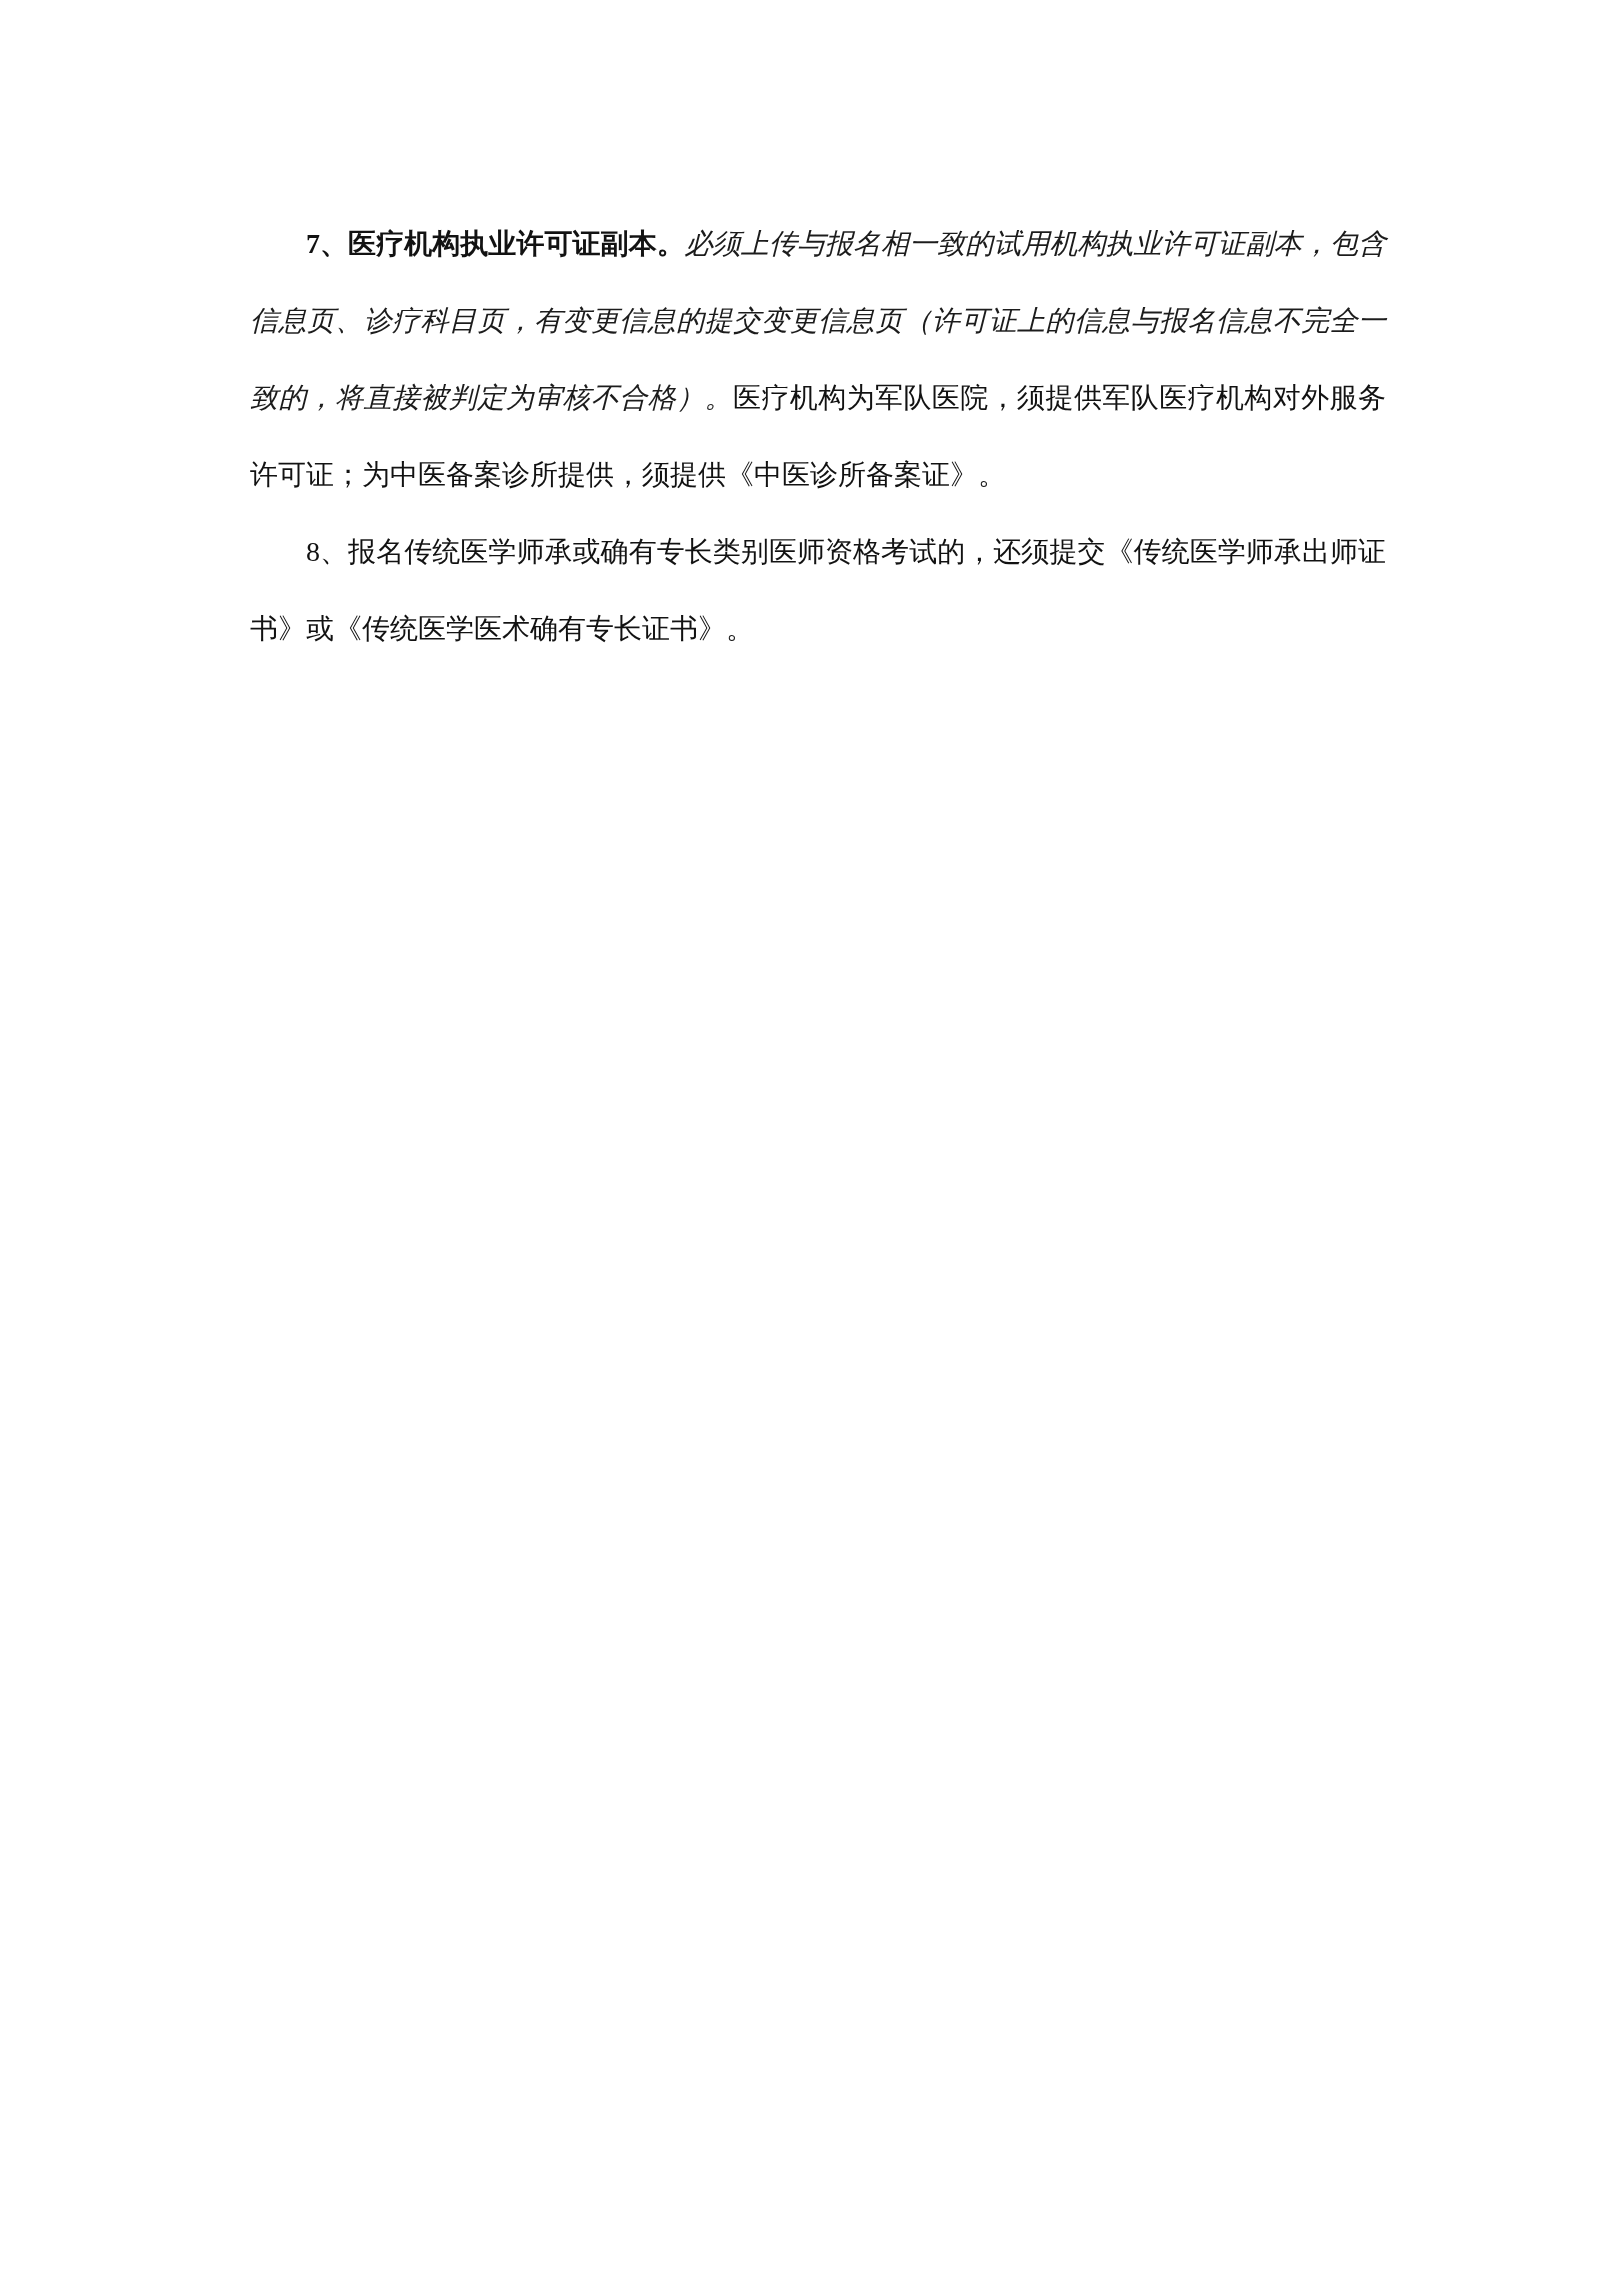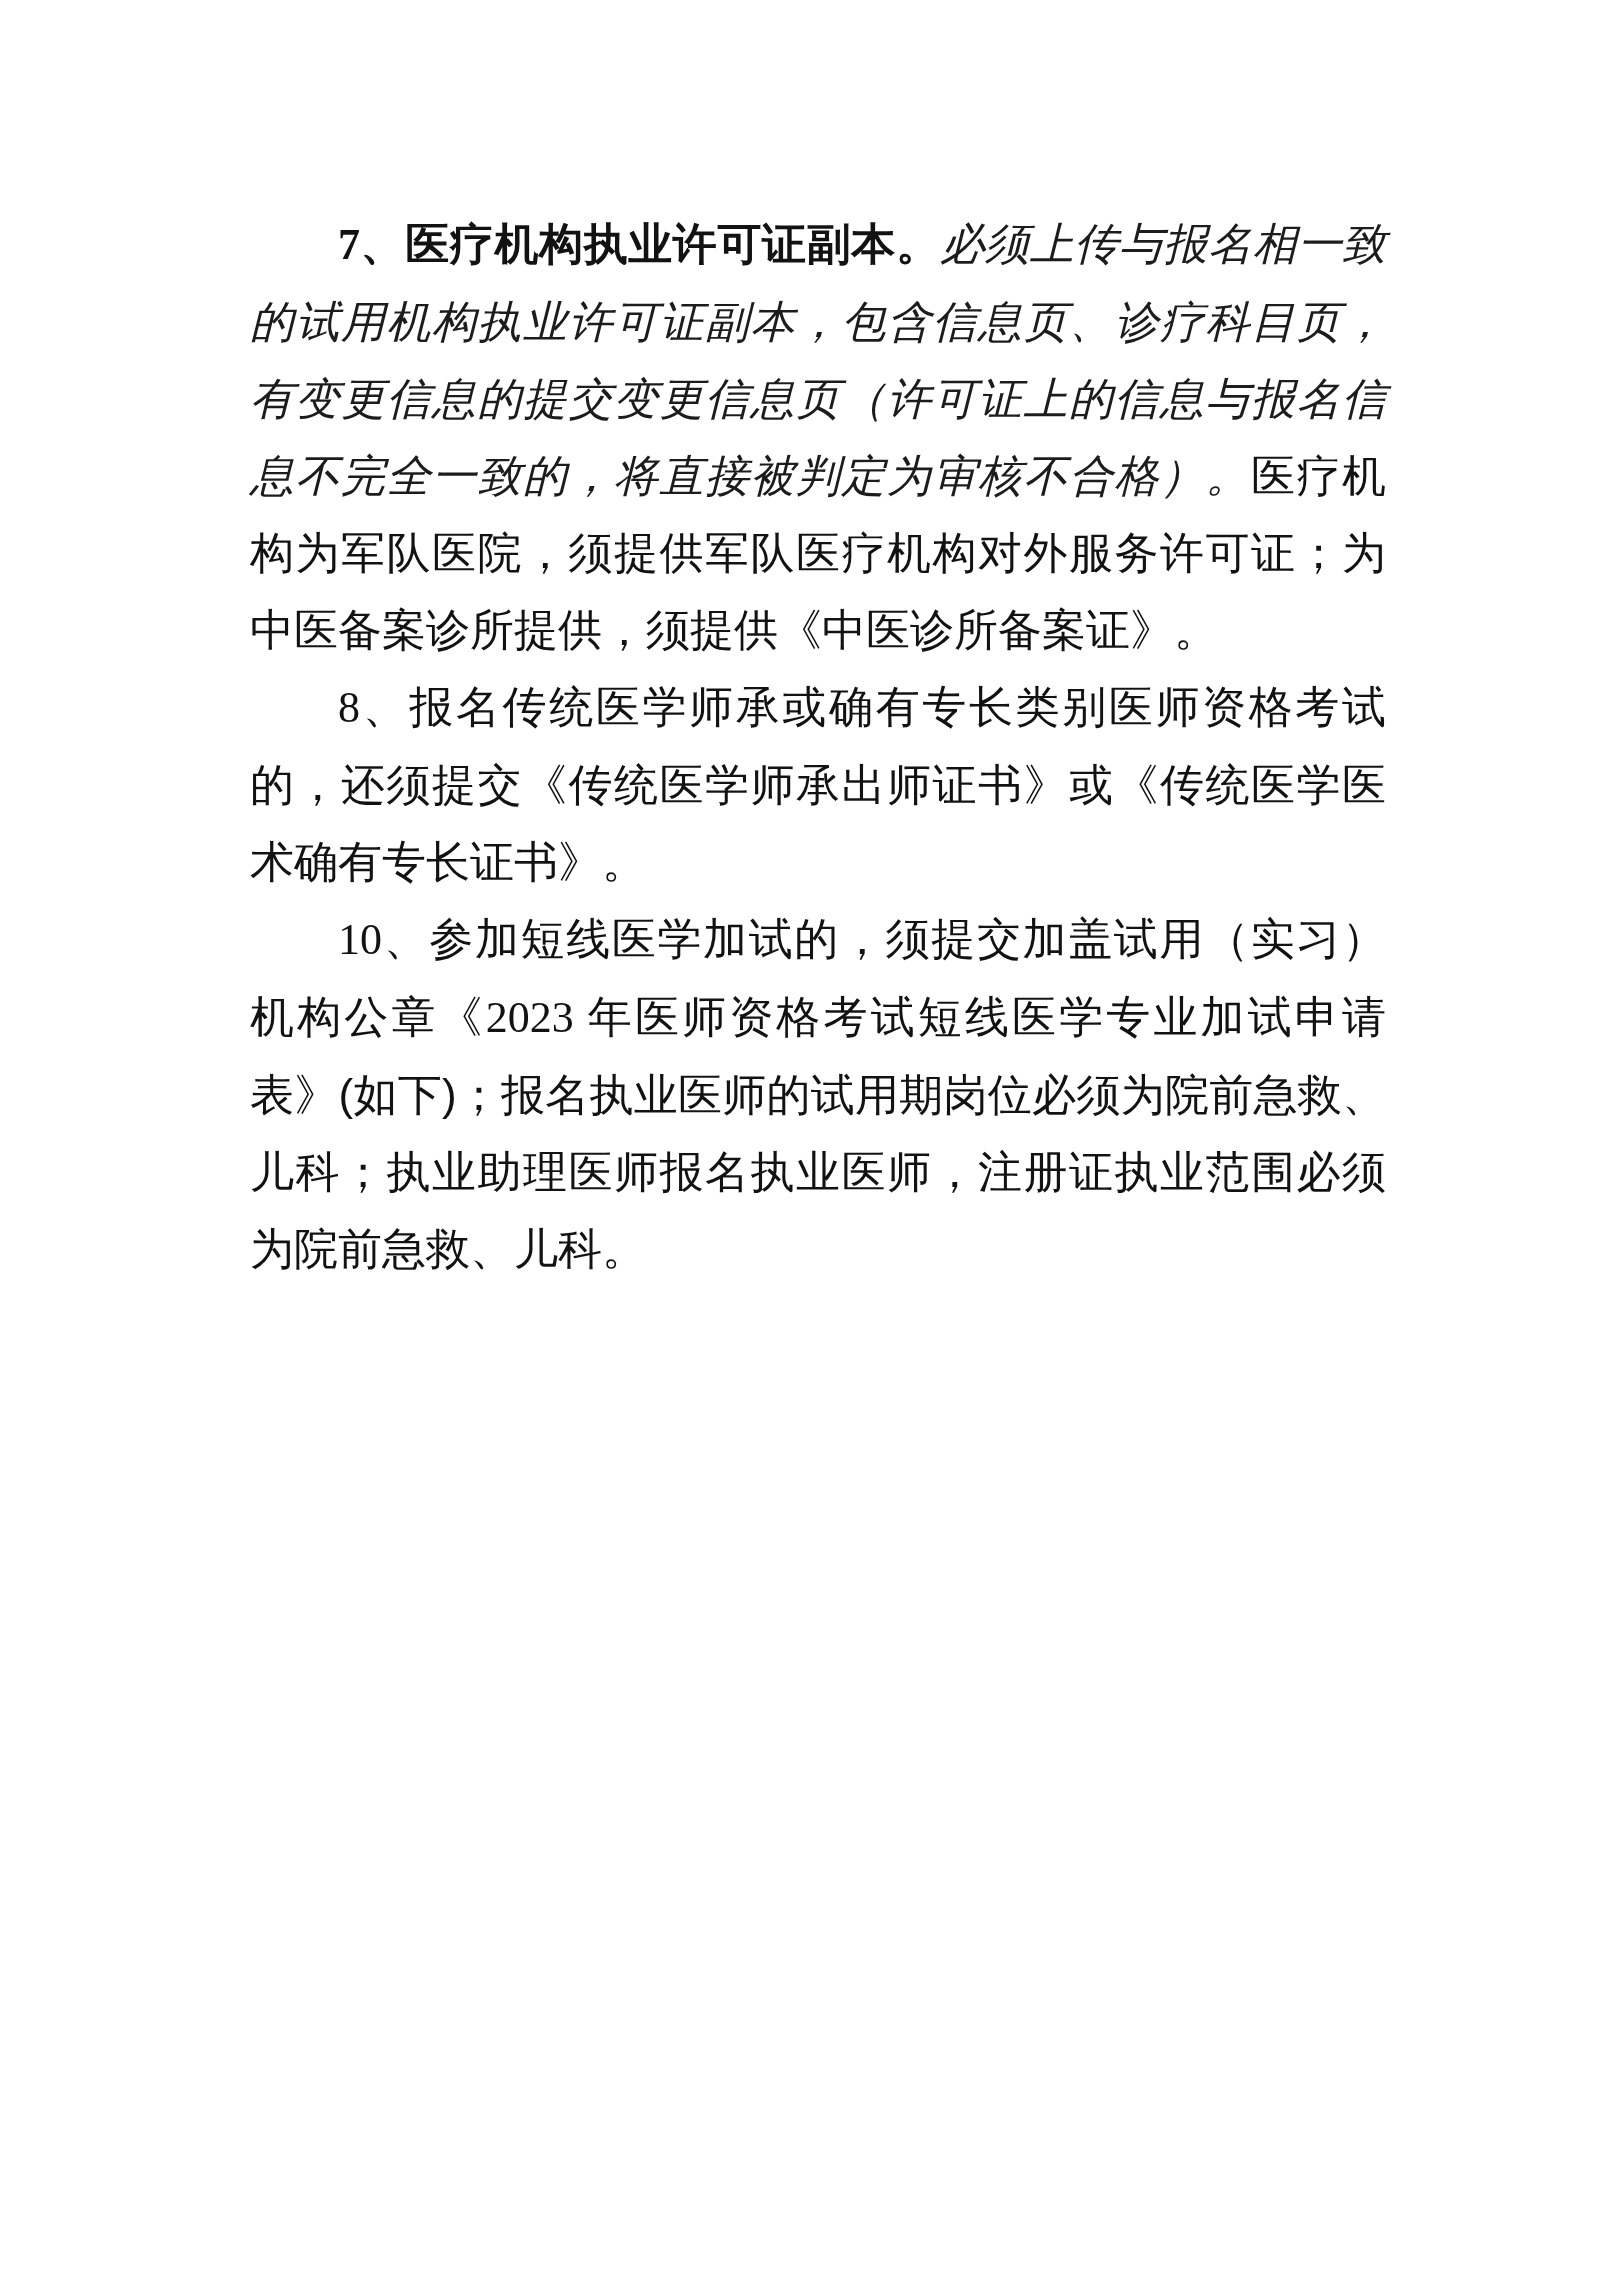--- a/index.html
+++ b/index.html
@@ -11,21 +11,21 @@
     position: relative;
     box-sizing: border-box;
     width: 1623px;
     height: 2295px;
     background: #ffffff;
     padding: 205px 237px 0 250px;
     overflow: hidden;
   }
   .para {
     margin: 0;
-    font-size: 44px;
+    font-size: 28px;
     line-height: 77px;
     text-indent: 2em;
     text-align: justify;
     text-justify: inter-character;
     color: #121212;
     font-family: "Liberation Sans", "DejaVu Sans", sans-serif;
     word-break: break-all;
   }
   .seg-num {
     font-family: "Liberation Serif", "DejaVu Serif", serif;
@@ -52,19 +52,18 @@
 </head>
 <body>
 
 <div class="page">
 
   <p class="para"><span class="seg-num-bold">7、</span><span class="seg-hei-bold">医疗机构执业许可证副本。</span><span class="seg-kai">必须上传与报名相一致的试用机构执业许可证副本，包含信息页、诊疗科目页，有变更信息的提交变更信息页（许可证上的信息与报名信息不完全一致的，将直接被判定为审核不合格）。</span><span class="seg-hei">医疗机构为军队医院，须提供军队医疗机构对外服务许可证；为中医备案诊所提供，须提供《中医诊所备案证》。</span></p>
 
   <p class="para"><span class="seg-num">8、</span><span class="seg-hei">报名传统医学师承或确有专长类别医师资格考试的，还须提交《传统医学师承出师证书》或《传统医学医术确有专长证书》。</span></p>
 
 
-  <p class="para"><span class="seg-num">10、</span><span class="seg-hei">参加短线医学加试的，须提交加盖试用（实习）机构公章《</span><span class="seg-num">2023 </span><span class="seg-hei">年医师资格考试短线医学专业加试申请表》(如下)；报名执业医师的试用期岗位必须为院前急救、儿科；执业助理医师报名执业医师，注册证执业范围必须为院前急救、儿科。</span></p>
 
 
 
 
 </div>
 
 
 </body></html>

